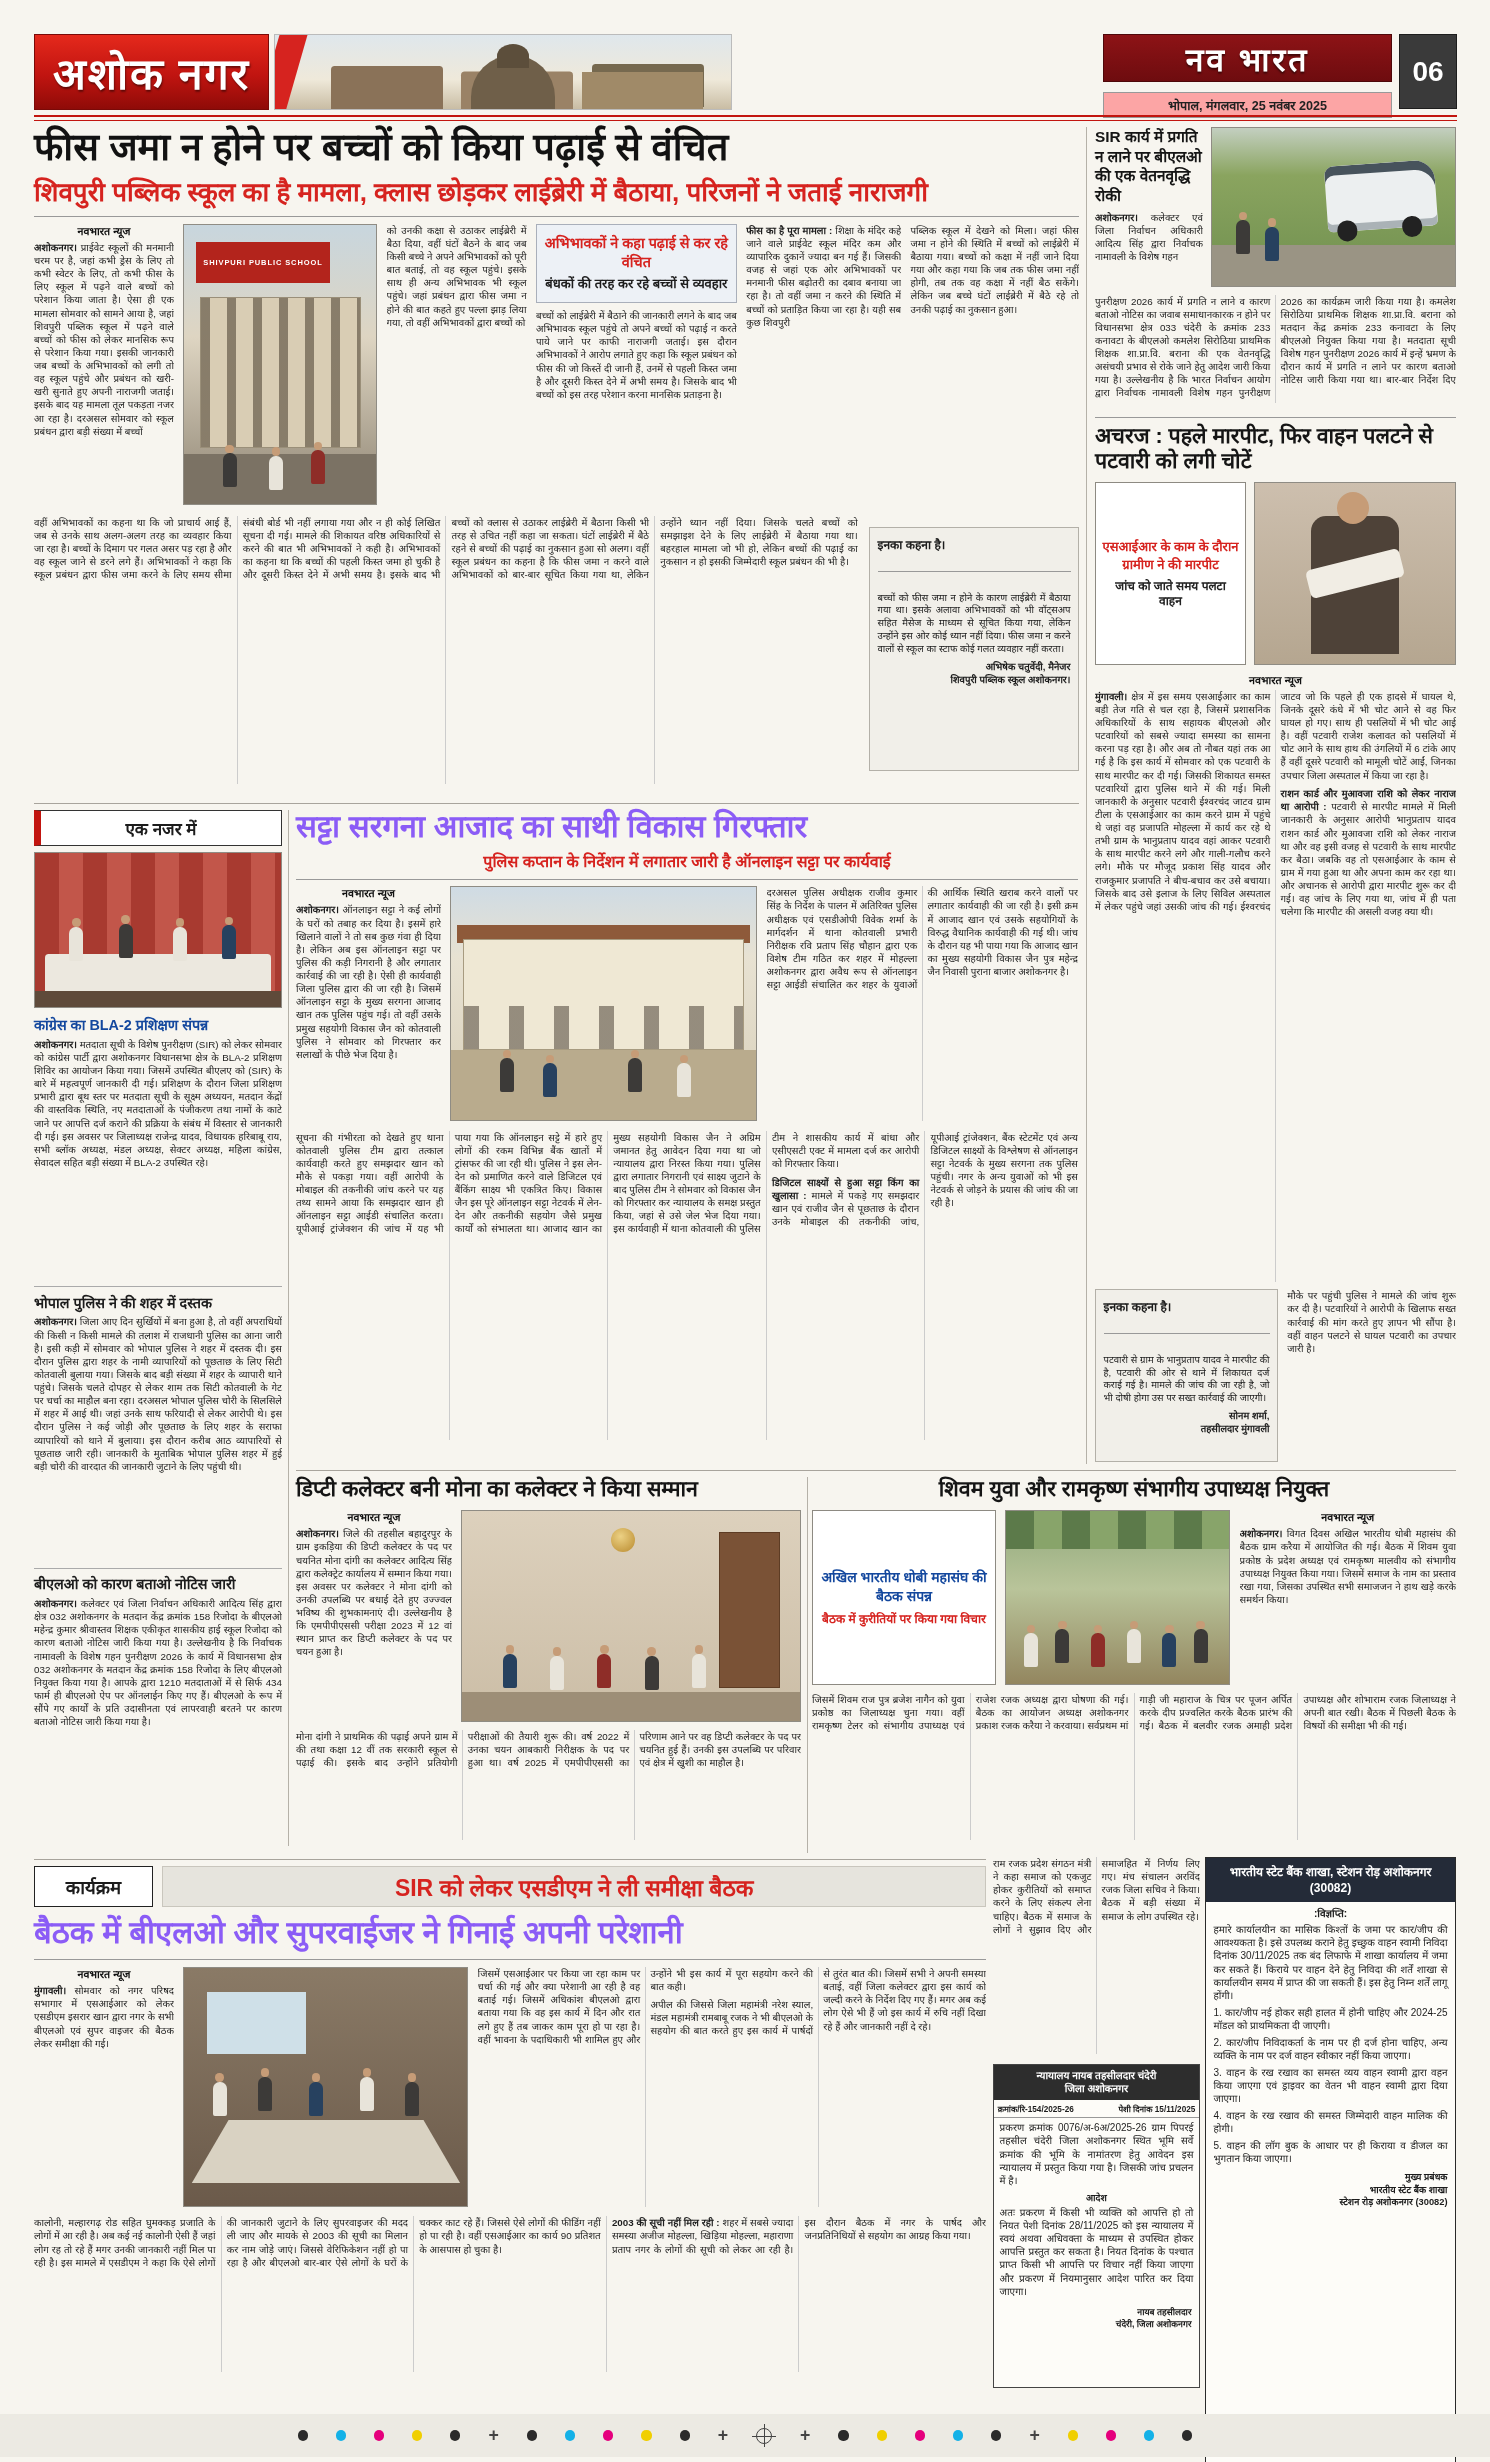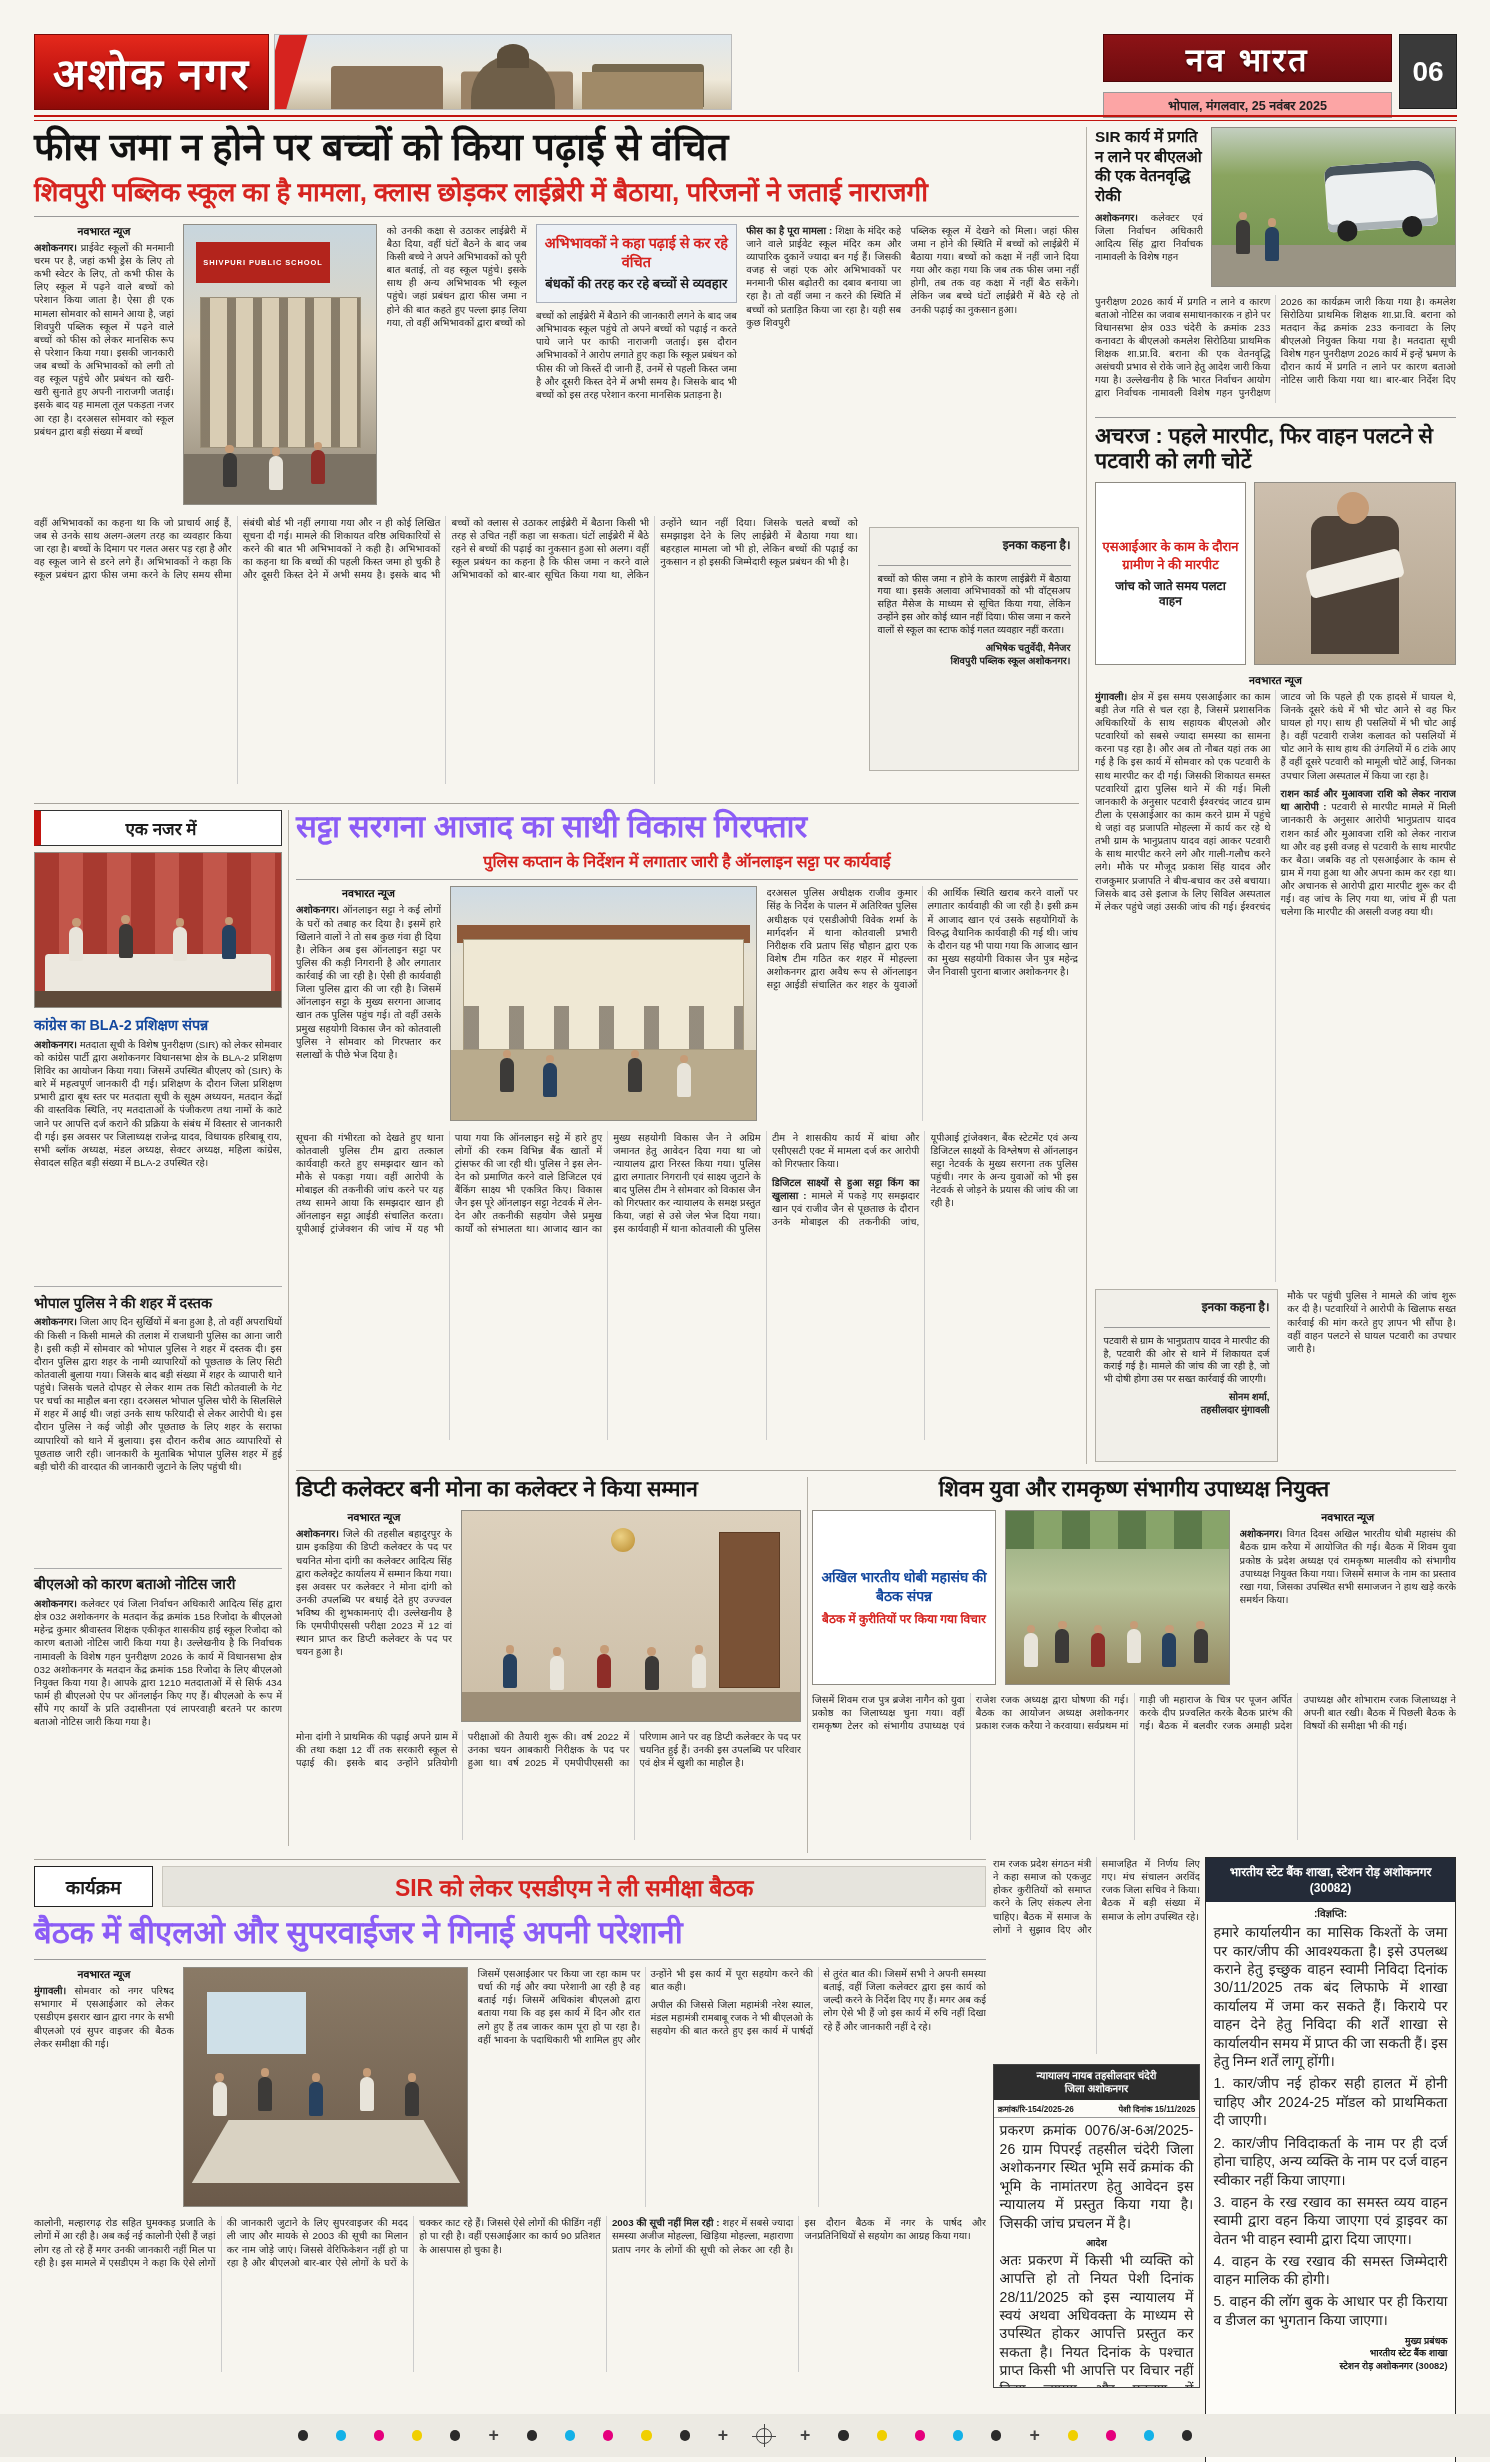--- a/index.html
+++ b/index.html
@@ -43,36 +43,36 @@
   .vrline { position:absolute; border-left:0.9px solid #b5b1a8; }
 
   
   .h-xl { font-size:38px; font-weight:bold; color:#121212; line-height:1.1; }
   .h-lg { font-size:31px; font-weight:bold; color:#8b5cf6; line-height:1.12; }
   .h-md { font-size:21.4px; font-weight:bold; color:#151515; line-height:1.2; }
   .h-sm { font-size:15.4px; font-weight:bold; color:#151515; line-height:1.28; }
   .sub-red { color:#d6231f; font-weight:bold; font-size:26px; line-height:1.25; }
   .sub-red-sm { color:#d6231f; font-weight:bold; font-size:16px; text-align:center; }
   .body-text { font-size:9.8px; line-height:1.34; text-align:justify; color:#1d1d1d; overflow:hidden; }
-  .t9 { font-size:14px; line-height:1.32; text-align:justify; color:#1d1d1d; }
+  .t9 { font-size:10px; line-height:1.32; text-align:justify; color:#1d1d1d; }
   .byline { text-align:center; font-weight:bold; font-size:10.7px; margin-bottom:2.8px; color:#111; }
   .dl { font-weight:bold; }
   .lead-in { font-weight:bold; }
   .cols2 { columns:2; column-gap:10.2px; column-rule:0.9px solid #ccc; }
   .cols3 { columns:3; column-gap:10.2px; column-rule:0.9px solid #ccc; }
   .cols4 { columns:4; column-gap:11.2px; column-rule:0.9px solid #ccc; }
   .cols5 { columns:5; column-gap:11.2px; column-rule:0.9px solid #ccc; }
 
   
   .qbox { background:#edf1f6; border:0.9px solid #a9afba; padding:9.3px 7.5px; text-align:center; }
   .qbox .l1 { color:#d6231f; font-weight:bold; font-size:14.4px; line-height:1.3; }
   .qbox .l2 { color:#1d1d1d; font-weight:bold; font-size:13px; margin-top:4.7px; line-height:1.3; }
   .inka { background:#f1efe9; border:0.9px solid #b3b0a8; padding:7.5px; overflow:hidden; }
-  .inka .t { text-align:right; font-weight:bold; font-size:12px; border-bottom:0.9px solid #999;
-             padding-bottom:12px; margin-bottom:7px; }
+  .inka .t { text-align:left; font-weight:bold; font-size:12px; border-bottom:0.9px solid #999;
+             padding-bottom:18px; margin-bottom:20px; }
   .inka .txt { font-size:9.6px; line-height:1.33; text-align:justify; }
   .inka .sig { text-align:right; font-weight:bold; font-size:9.7px; margin-top:5.6px; line-height:1.3; }
   .hl-box { border:0.9px solid #8d8a82; background:#fff; padding:9.3px 6.5px; text-align:center; }
   .hl-box .l1 { color:#d6231f; font-weight:bold; font-size:13px; line-height:1.35; }
   .hl-box .l2 { color:#222; font-weight:bold; font-size:12px; margin-top:5.6px; line-height:1.3; }
   .hl-box .l1.blue { color:#14489e; font-size:14px; }
   .kicker { border:1.9px solid #222; font-weight:bold; font-size:18.6px; text-align:center;
             padding:6.5px 3.7px; background:#fff; }
   .graybar { background:#e6e4dd; border:0.9px solid #c9c6bd; display:flex; align-items:center; justify-content:center; }
   .graybar span { color:#d6231f; font-weight:bold; font-size:23px; }

